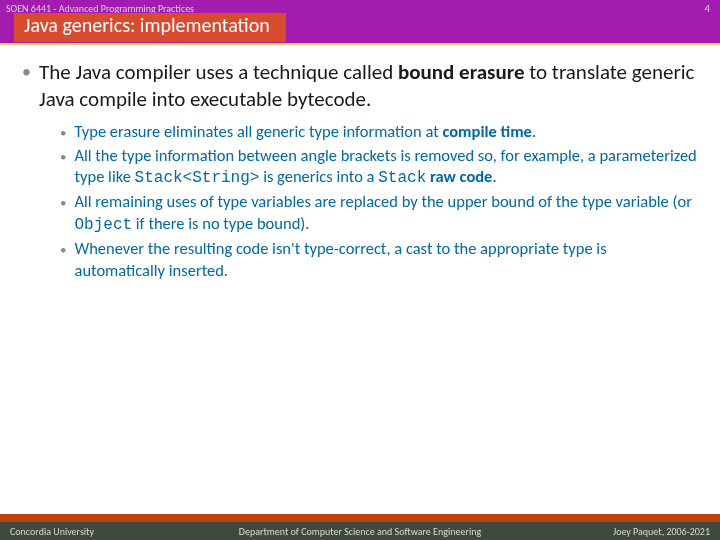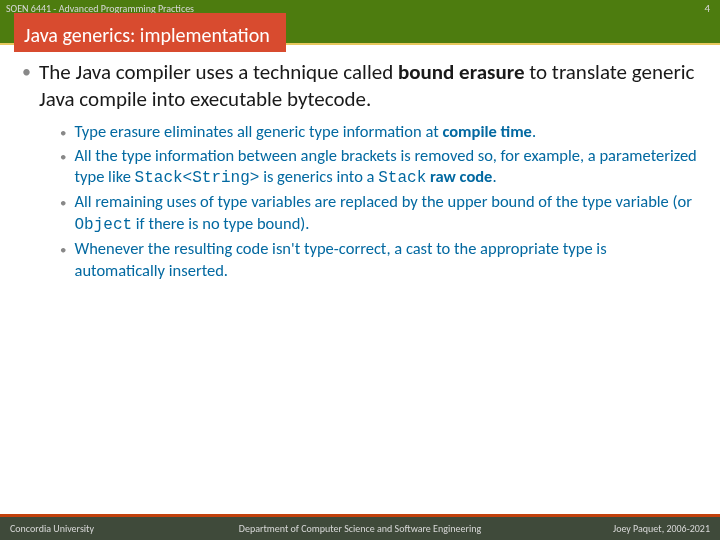--- a/index.html
+++ b/index.html
@@ -11,21 +11,21 @@
       width: 720px;
       height: 540px;
       font-family: Calibri, "Segoe UI", Arial, sans-serif;
       background: #fff;
       position: relative;
       overflow: hidden;
     }
     .header-bar {
       width: 100%;
       height: 45px;
-      background: #4d7c0f;
+      background: #a21caf;
       border-bottom: 2px solid #e8c85e;
       position: relative;
     }
     .course-label {
       position: absolute;
       top: 2px;
       left: 6px;
       font-size: 10px;
       color: #d8d8d8;
       font-family: Calibri, Arial, sans-serif;
@@ -38,21 +38,21 @@
       color: #d8d8d8;
     }
     .title-banner {
       position: absolute;
       top: 13px;
       left: 14px;
       background: #d84b2f;
       color: #fff;
       font-size: 20px;
       font-weight: 300;
-      padding: 10px 16px 5px 10px;
+      padding: 0 16px 5px 10px;
       font-family: Calibri, "Segoe UI", Arial, sans-serif;
     }
     .content {
       padding: 14px 22px 0 22px;
     }
     .main-bullet {
       display: flex;
       align-items: flex-start;
       margin-bottom: 8px;
     }
@@ -96,21 +96,21 @@
       font-family: "Courier New", Courier, monospace;
       font-size: 16px;
     }
     .footer {
       position: absolute;
       bottom: 0;
       left: 0;
       width: 100%;
       height: 26px;
       background: #3f4a3a;
-      border-top: 3px solid #c2410c;
+      border-top: 8px solid #c2410c;
       display: flex;
       align-items: center;
       justify-content: space-between;
       padding: 0 10px;
       font-size: 10px;
       color: #d8d8d8;
     }
     .footer .center {
       position: absolute;
       left: 50%;

